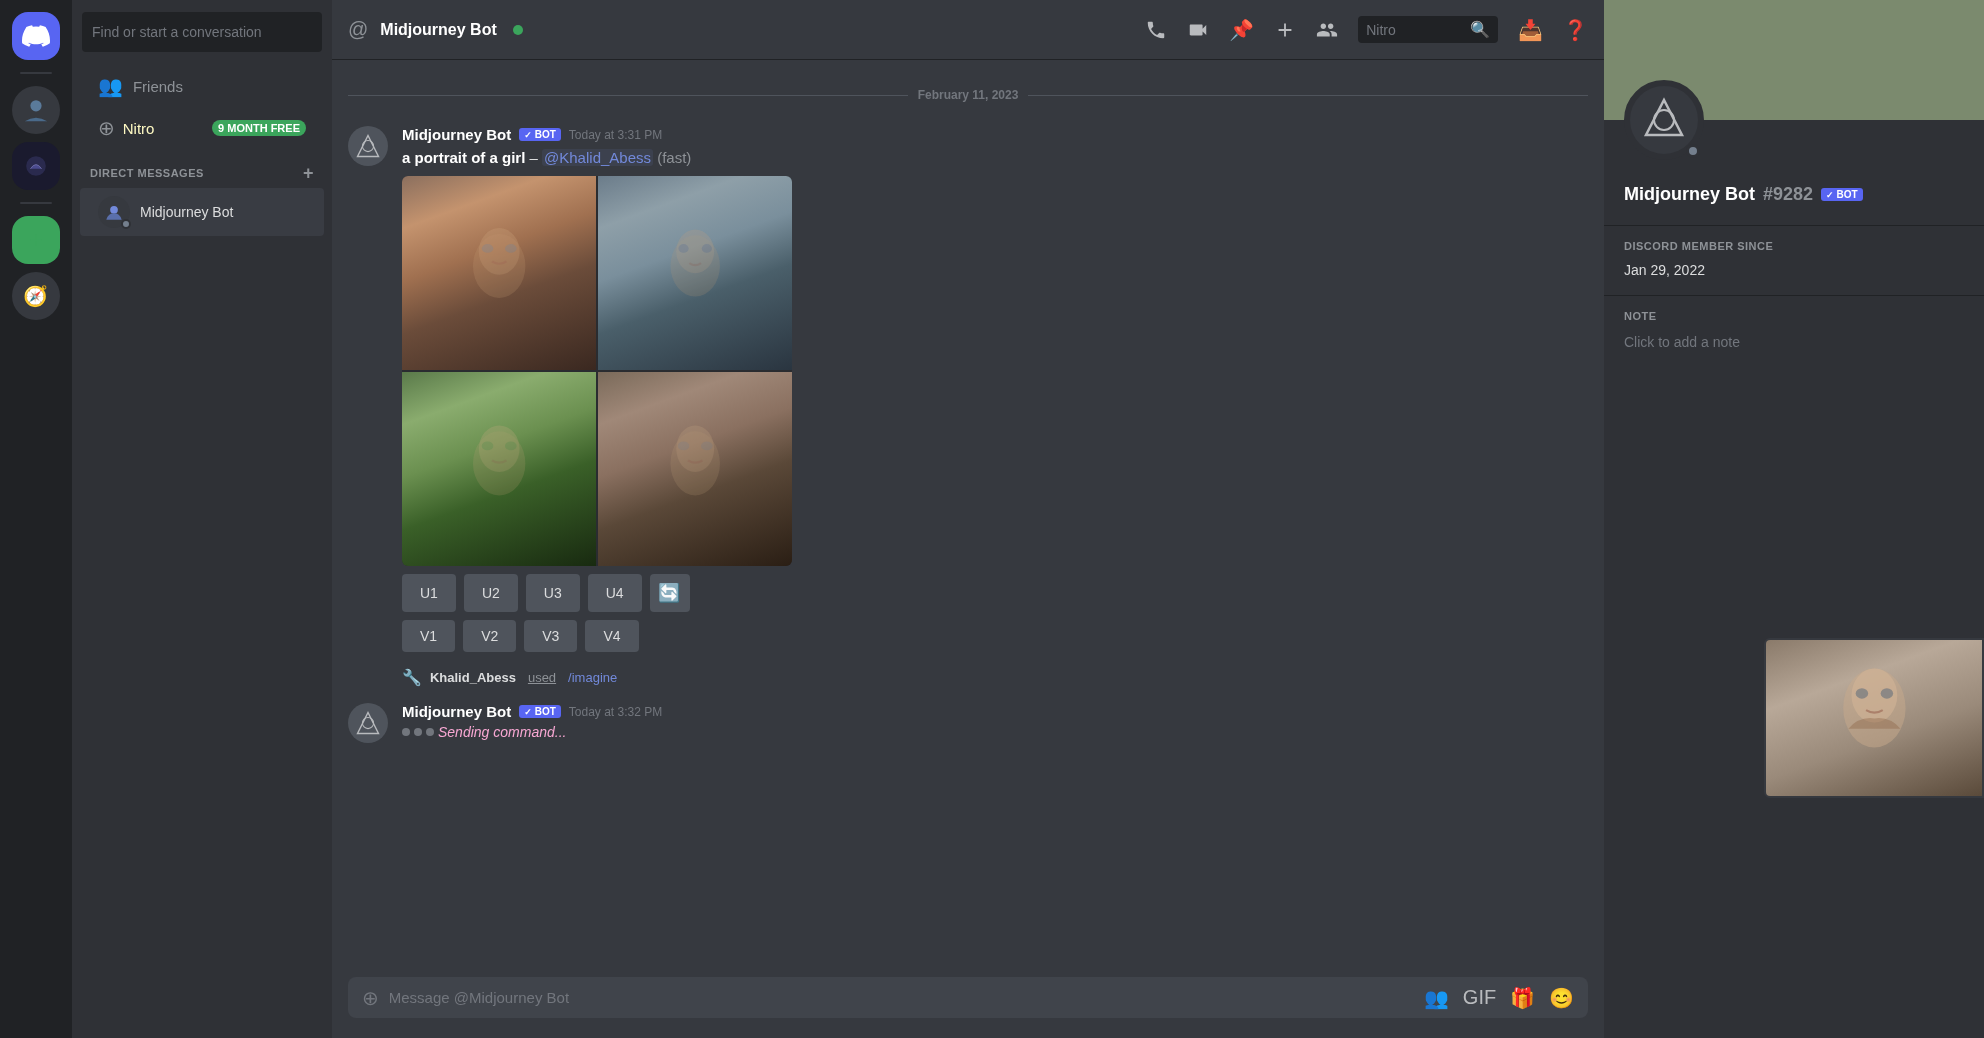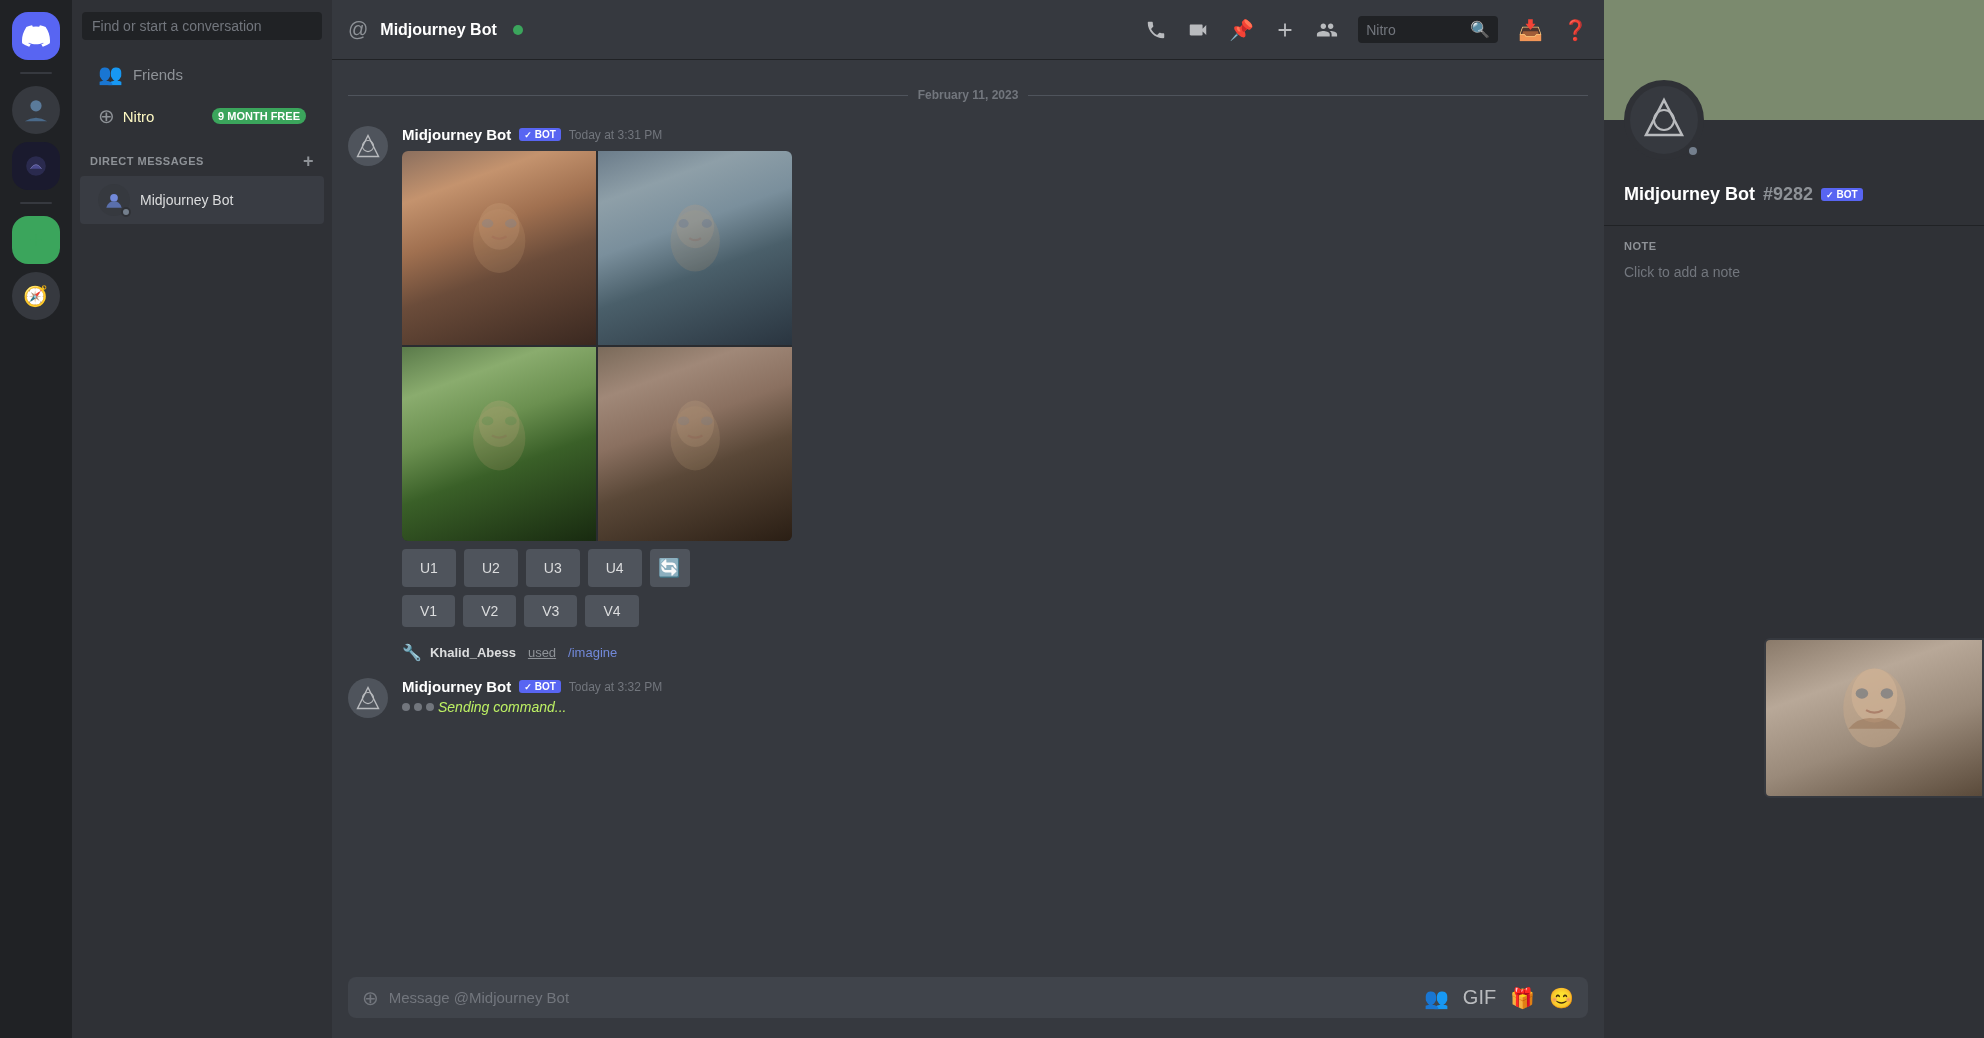--- a/index.html
+++ b/index.html
@@ -69,21 +69,21 @@
     }
     .dm-search-bar {
       padding: 12px 10px;
       background: #2f3136;
     }
     .dm-search-input {
       width: 100%;
       background: #202225;
       border: none;
       border-radius: 4px;
-      padding: 6px 10px;
+      padding: 12px 10px;
       color: #dcddde;
       font-size: 14px;
       outline: none;
     }
     .dm-search-input::placeholder { color: #72767d; }
     .dm-nav-item {
       display: flex;
       align-items: center;
       gap: 10px;
       padding: 10px 18px;
@@ -401,21 +401,21 @@
       border-radius: 50%;
       background: #72767d;
       animation: pulse 1.2s infinite;
     }
     .dot-loading:nth-child(2) { animation-delay: 0.2s; }
     .dot-loading:nth-child(3) { animation-delay: 0.4s; }
     @keyframes pulse {
       0%, 100% { opacity: 0.3; }
       50% { opacity: 1; }
     }
-    .sending-text { color: #bef264; font-size: 14px; font-style: italic; }
+    .sending-text { color: #f9a8d4; font-size: 14px; font-style: italic; }
 
     
     .message-input-bar {
       padding: 12px 16px 20px;
       background: #36393f;
     }
     .message-input-wrapper {
       background: #40444b;
       border-radius: 8px;
       display: flex;
@@ -690,20 +690,23 @@
         </svg>
       </div>
       <div class="message-content">
         <div class="message-header">
           <span class="message-username">Midjourney Bot</span>
           <span class="bot-badge">
             <span class="bot-badge-check">✓</span>
             <span>BOT</span>
           </span>
           <span class="message-time">Today at 3:31 PM</span>
+        </div>
+        <div class="message-text">
+          <strong>a portrait of a girl</strong><span> – </span><span class="mention">@Khalid_Abess</span><span class="tag"> (fast)</span>
         </div>
 
         <div class="image-grid">
           <div class="image-cell portrait-1">
             <div class="portrait-face">
               <svg viewBox="0 0 60 80" fill="none">
                 <ellipse cx="30" cy="35" rx="18" ry="22" fill="rgba(200,160,120,0.4)"></ellipse>
                 <ellipse cx="30" cy="25" rx="14" ry="16" fill="rgba(210,170,130,0.5)"></ellipse>
                 <ellipse cx="22" cy="23" rx="4" ry="3" fill="rgba(100,150,200,0.4)"></ellipse>
                 <ellipse cx="38" cy="23" rx="4" ry="3" fill="rgba(100,150,200,0.4)"></ellipse>
@@ -828,20 +831,24 @@
       <span class="profile-name">Midjourney Bot</span>
       <span class="profile-discriminator">#9282</span>
       <span class="bot-badge">
         <span class="bot-badge-check">✓</span>
         <span>BOT</span>
       </span>
     </div>
   </div>
 
 
+  <div class="profile-section">
+    <div class="profile-section-title">DISCORD MEMBER SINCE</div>
+    <div class="profile-section-text">Jan 29, 2022</div>
+  </div>
 
   <div class="profile-note">
     <div class="profile-section-title">NOTE</div>
     <input type="text" class="note-input" placeholder="Click to add a note" style="">
   </div>
 
   <div class="video-preview">
     <div class="video-face-bg">
       <svg viewBox="0 0 100 120" fill="none" width="80%" height="80%">
         <ellipse cx="50" cy="50" rx="30" ry="38" fill="rgba(200,170,140,0.5)"></ellipse>

